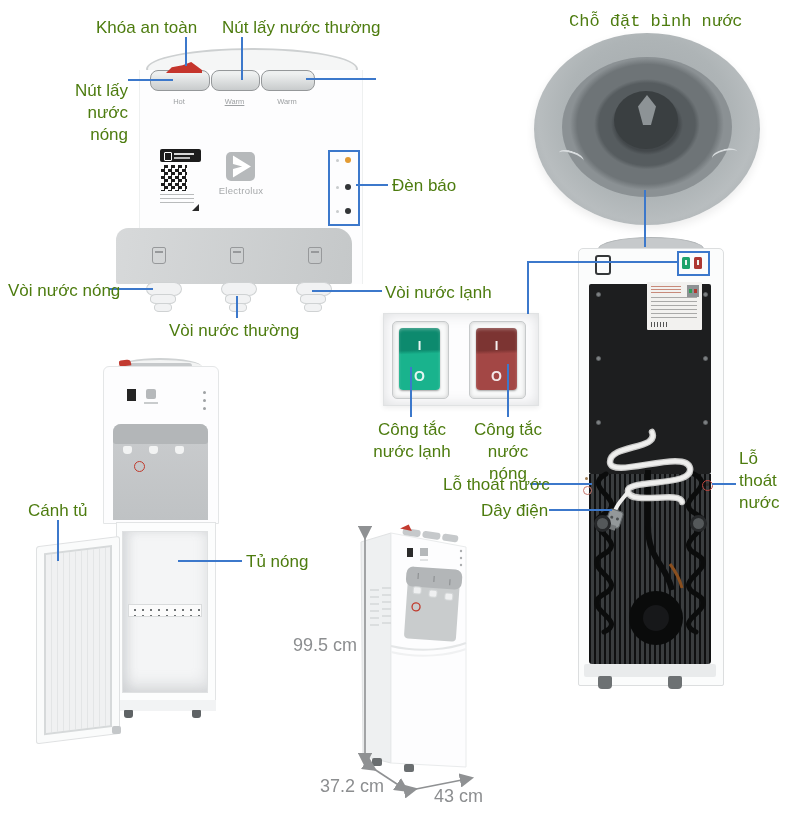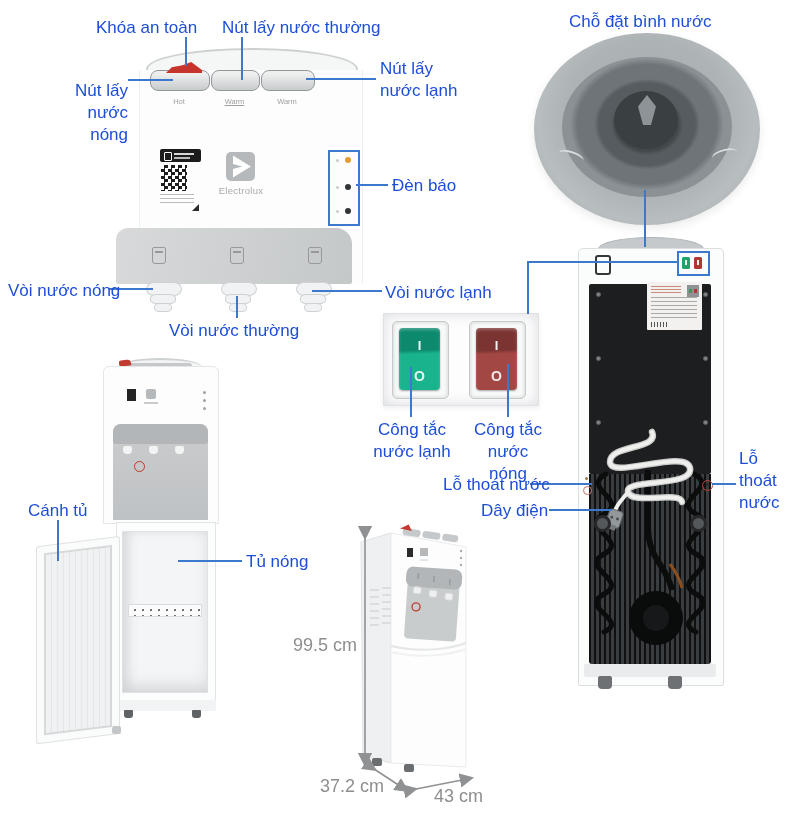--- a/index.html
+++ b/index.html
@@ -1,20 +1,20 @@
 <!DOCTYPE html>
 <html lang="vi"><head>
 <meta charset="utf-8">
 <style>
   html,body{margin:0;padding:0;background:#fff;}
   .stage{position:relative;width:800px;height:820px;background:#ffffff;overflow:hidden;
          font-family:"Liberation Sans","DejaVu Sans",sans-serif;}
   .abs{position:absolute;}
   
-  .lbl{position:absolute;color:#1d4ed8;font-size:17px;line-height:1.28;}
+  .lbl{position:absolute;color:#4d7c0f;font-size:17px;line-height:1.28;}
   .lbl.r{text-align:right;} .lbl.c{text-align:center;}
   .dim{position:absolute;color:#8c8e90;font-size:18px;white-space:nowrap;}
   
   .lead{position:absolute;background:#3c78cb;}
   .lead.h{height:2px;} .lead.v{width:2px;}
   .bluebox{position:absolute;border:2px solid #3c78cb;}
   
   .cu-arc{position:absolute;left:146px;top:48px;width:208px;height:38px;border-radius:50%;
           background:#f5f6f6;border:2px solid #cdd0d1;}
   .cu-body{position:absolute;left:139px;top:70px;width:222px;height:214px;background:#fdfdfe;
@@ -359,22 +359,21 @@
   <div class="lead v" style="left:507px;top:364px;height:53px;"></div>
   <div class="lead h" style="left:530px;top:483px;width:62px;"></div>
   <div class="lead h" style="left:549px;top:509px;width:63px;"></div>
   <div class="lead h" style="left:712px;top:483px;width:24px;"></div>
   <div class="lead v" style="left:57px;top:520px;height:41px;"></div>
   <div class="lead h" style="left:178px;top:560px;width:64px;"></div>
 
   <div class="lbl" style="left:96px;top:17px;">Khóa an toàn</div>
   <div class="lbl" style="left:222px;top:17px;">Nút lấy nước thường</div>
   <div class="lbl r" style="left:46px;top:58px;width:82px;margin-top:22px;">Nút lấy nước nóng</div>
-  <div class="lbl" style="left:380px;top:58px;width:84px;">Nút lấy nước lạnh</div>
-  <div class="lbl" style="left:569px;top:11px;">Chỗ đặt bình nước</div>
+  <div class="lbl" style="left:569px;top:11px;font-family:Liberation Mono, monospace;">Chỗ đặt bình nước</div>
   <div class="lbl" style="left:392px;top:175px;">Đèn báo</div>
   <div class="lbl" style="left:8px;top:280px;">Vòi nước nóng</div>
   <div class="lbl" style="left:169px;top:320px;">Vòi nước thường</div>
   <div class="lbl" style="left:385px;top:282px;text-align:right;">Vòi nước lạnh</div>
   <div class="lbl c" style="left:372px;top:419px;width:80px;">Công tắc nước lạnh</div>
   <div class="lbl c" style="left:468px;top:419px;width:80px;">Công tắc nước nóng</div>
   <div class="lbl" style="left:443px;top:474px;white-space:nowrap;">Lỗ thoát nước</div>
   <div class="lbl" style="left:481px;top:500px;white-space:nowrap;">Dây điện</div>
   <div class="lbl" style="left:739px;top:448px;width:50px;">Lỗ thoát nước</div>
   <div class="lbl" style="left:28px;top:500px;">Cánh tủ</div>

